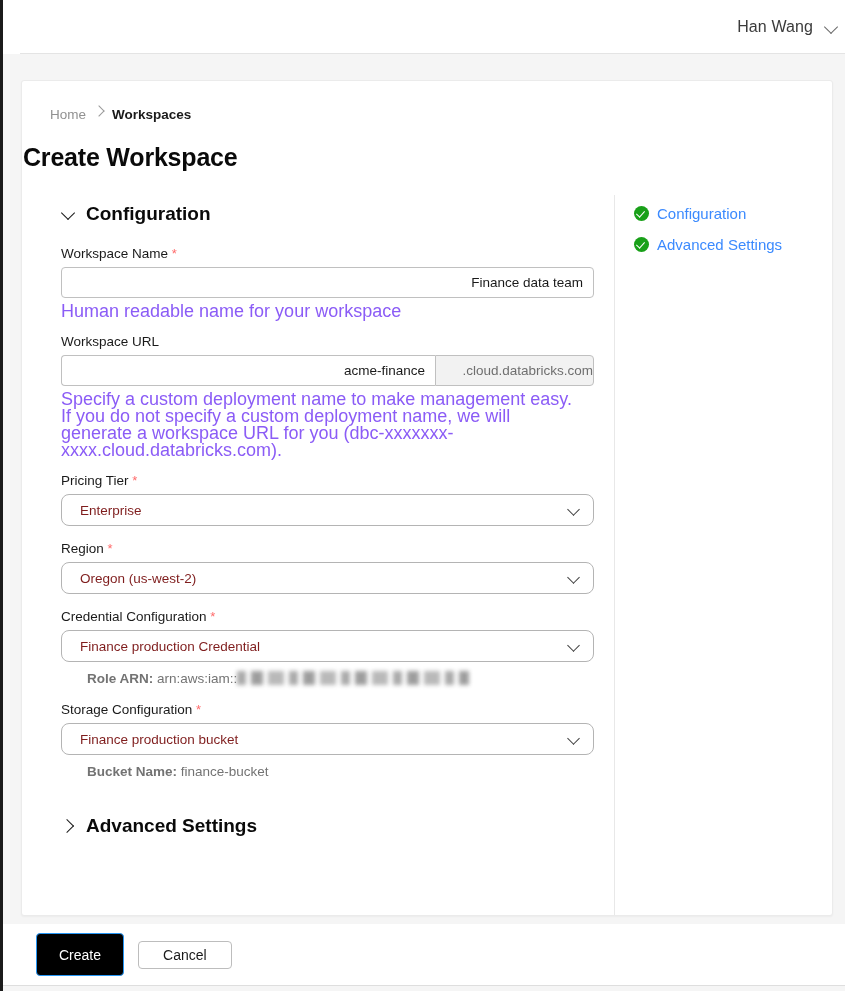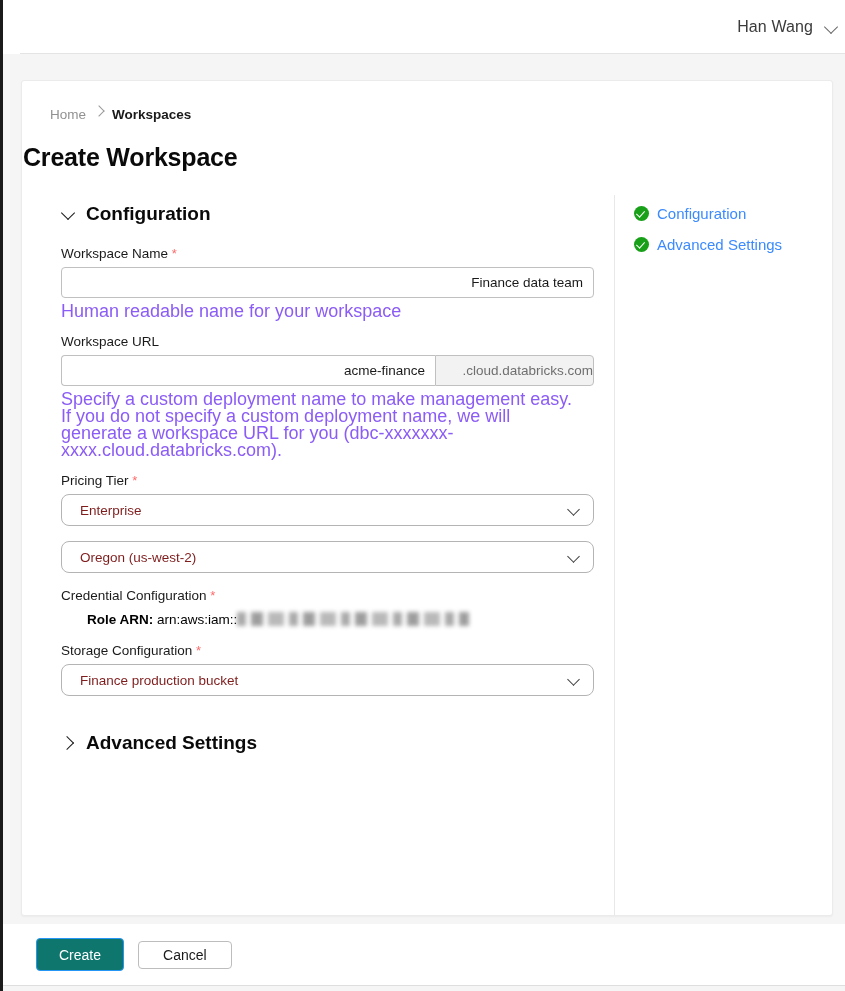--- a/index.html
+++ b/index.html
@@ -184,21 +184,21 @@
   .sel-chev::before {
     content: ""; position: absolute; left: 1px; top: 0;
     width: 8px; height: 8px;
     border-right: 1.5px solid #3c3c3c;
     border-bottom: 1.5px solid #3c3c3c;
     transform: rotate(45deg);
   }
 
   .detailline {
     margin-top: 9px; margin-left: 26px;
-    font-size: 13.5px; color: #000000;
+    font-size: 13.5px; color: #737373;
     white-space: nowrap;
   }
   .detailline b { font-weight: bold; }
   .redacted {
     display: inline-block;
     height: 14px;
     vertical-align: -2px;
     background:
       repeating-linear-gradient(90deg,
         rgba(140,140,140,.80) 0px, rgba(140,140,140,.80) 9px,
@@ -247,23 +247,23 @@
     gap: 14px;
   }
   .btn {
     font-family: "Liberation Sans", sans-serif;
     font-size: 14px;
     border-radius: 4px;
     cursor: pointer;
     outline: none;
   }
   .btn-primary {
-    background: #0f766e; border: 1px solid #2596f5;
+    background: #000000; border: 1px solid #2596f5;
     color: #ffffff;
-    height: 33px; padding: 0 22px;
+    height: 43px; padding: 0 22px;
   }
   .btn-secondary {
     background: #ffffff; border: 1px solid #bdbdbd;
     color: #1a1a1a;
     height: 28px; padding: 0 24px;
   }
   .footer-rule {
     position: absolute; left: 3px; top: 985px;
     width: 842px; height: 1px; background: #dedede;
   }
@@ -320,37 +320,43 @@
 
       <div class="field" style="margin-top:14px;">
         <label class="flabel"><span>Pricing Tier</span> <span class="req">*</span></label>
         <div class="selwrap">
           <div class="selbox">Enterprise</div>
           <span class="sel-chev"></span>
         </div>
       </div>
 
       <div class="field" style="margin-top:15px;">
+        <label class="flabel"><span>Region</span> <span class="req">*</span></label>
         <div class="selwrap">
           <div class="selbox">Oregon (us-west-2)</div>
           <span class="sel-chev"></span>
         </div>
       </div>
 
       <div class="field" style="margin-top:15px;">
         <label class="flabel"><span>Credential Configuration</span> <span class="req">*</span></label>
+        <div class="selwrap">
+          <div class="selbox">Finance production Credential</div>
+          <span class="sel-chev"></span>
+        </div>
         <div class="detailline"><b>Role ARN:</b> <span>arn:aws:iam::</span><span class="redacted" style="width:232px;"></span></div>
       </div>
 
       <div class="field" style="margin-top:16px;">
         <label class="flabel"><span>Storage Configuration</span> <span class="req">*</span></label>
         <div class="selwrap">
           <div class="selbox">Finance production bucket</div>
           <span class="sel-chev"></span>
         </div>
+        <div class="detailline"><b>Bucket Name:</b> <span>finance-bucket</span></div>
       </div>
 
       <div class="section-head" style="margin-top:36px;">
         <span class="chev-sec right"></span>
         <span class="title">Advanced Settings</span>
       </div>
 
     </div>
 
     <div class="navcol">

